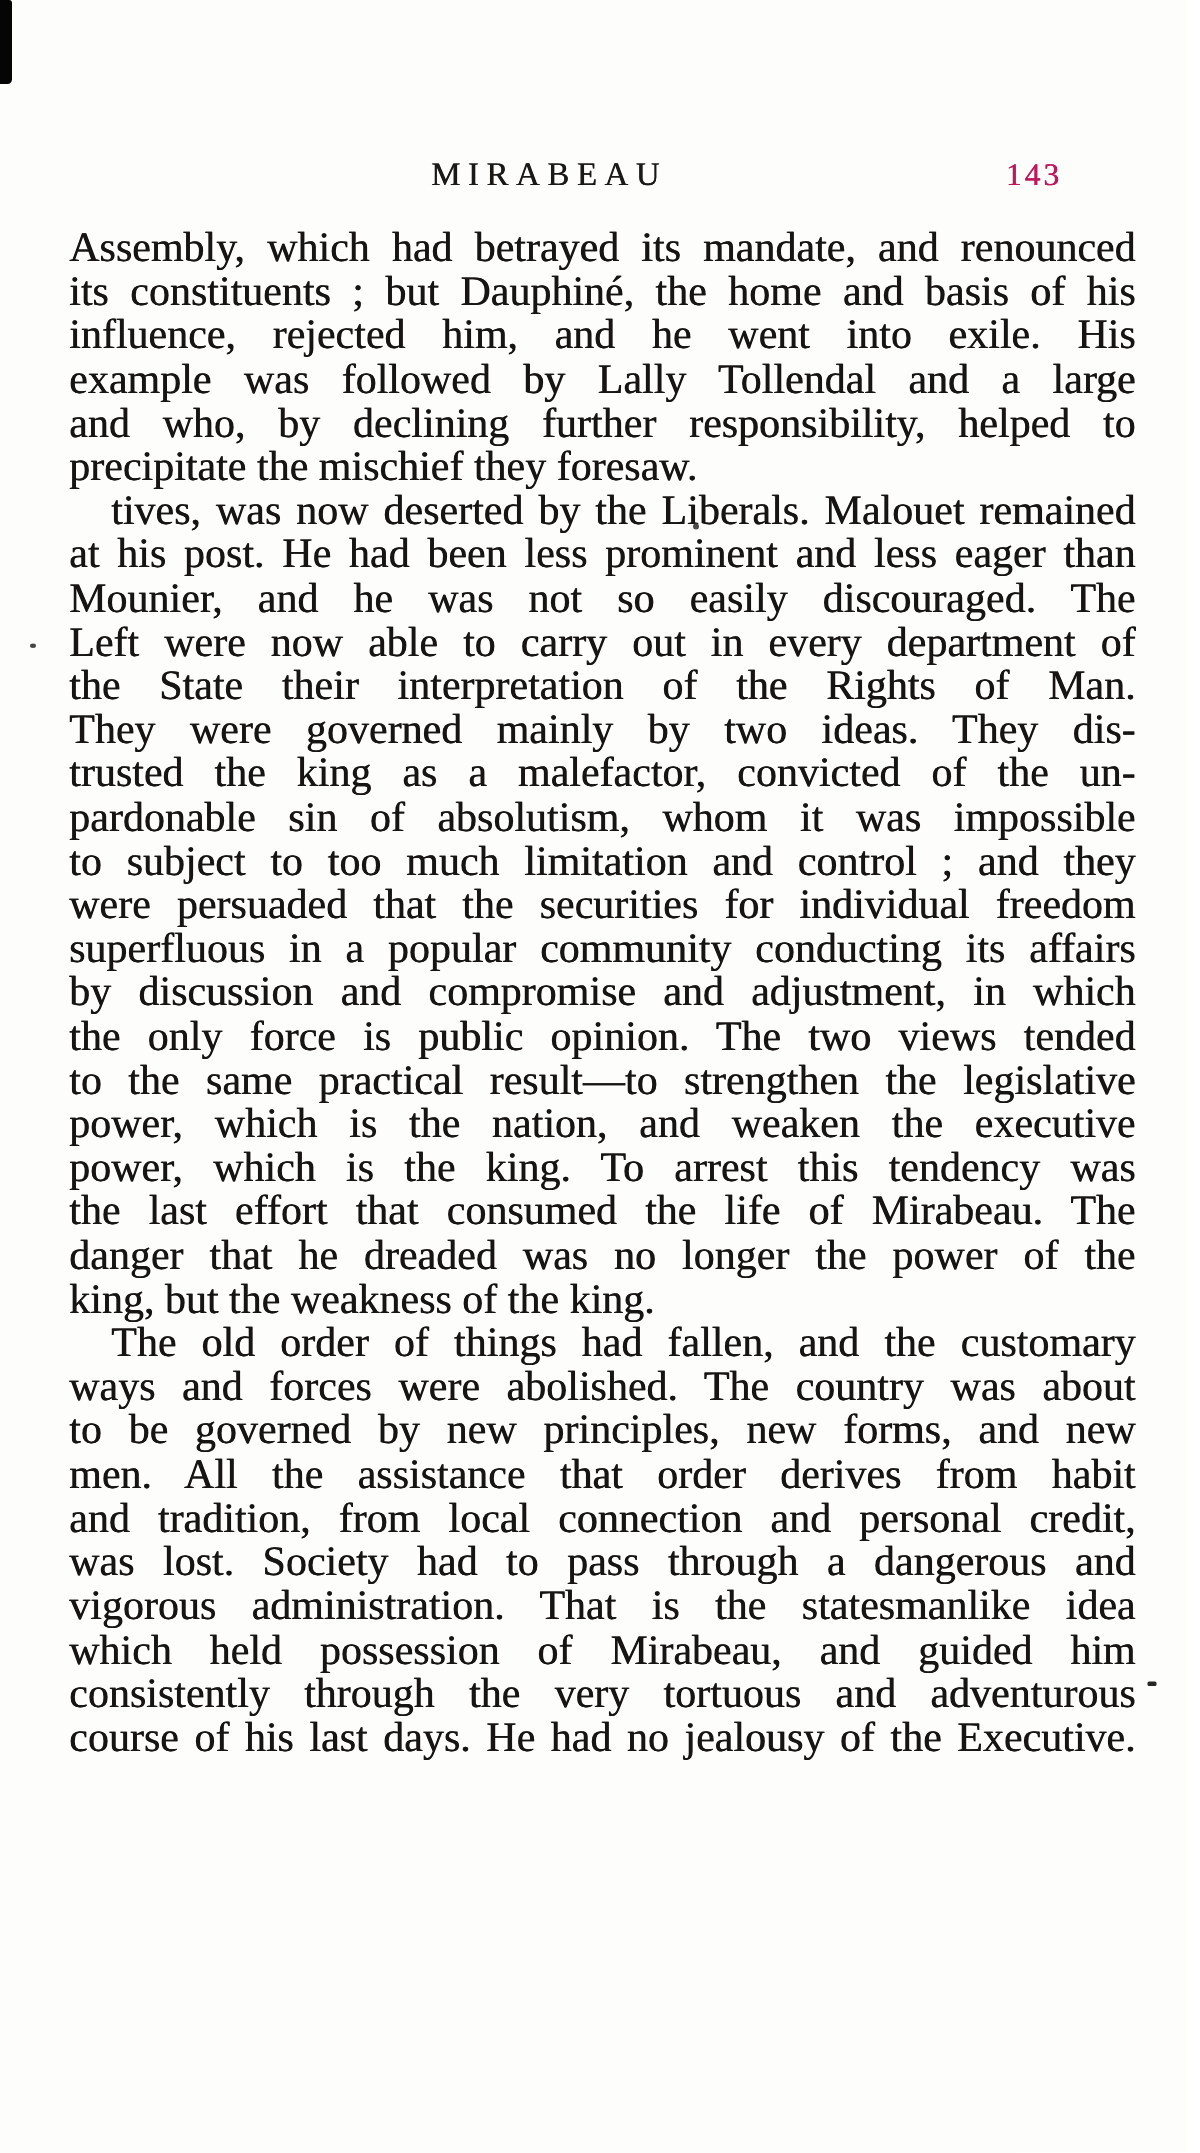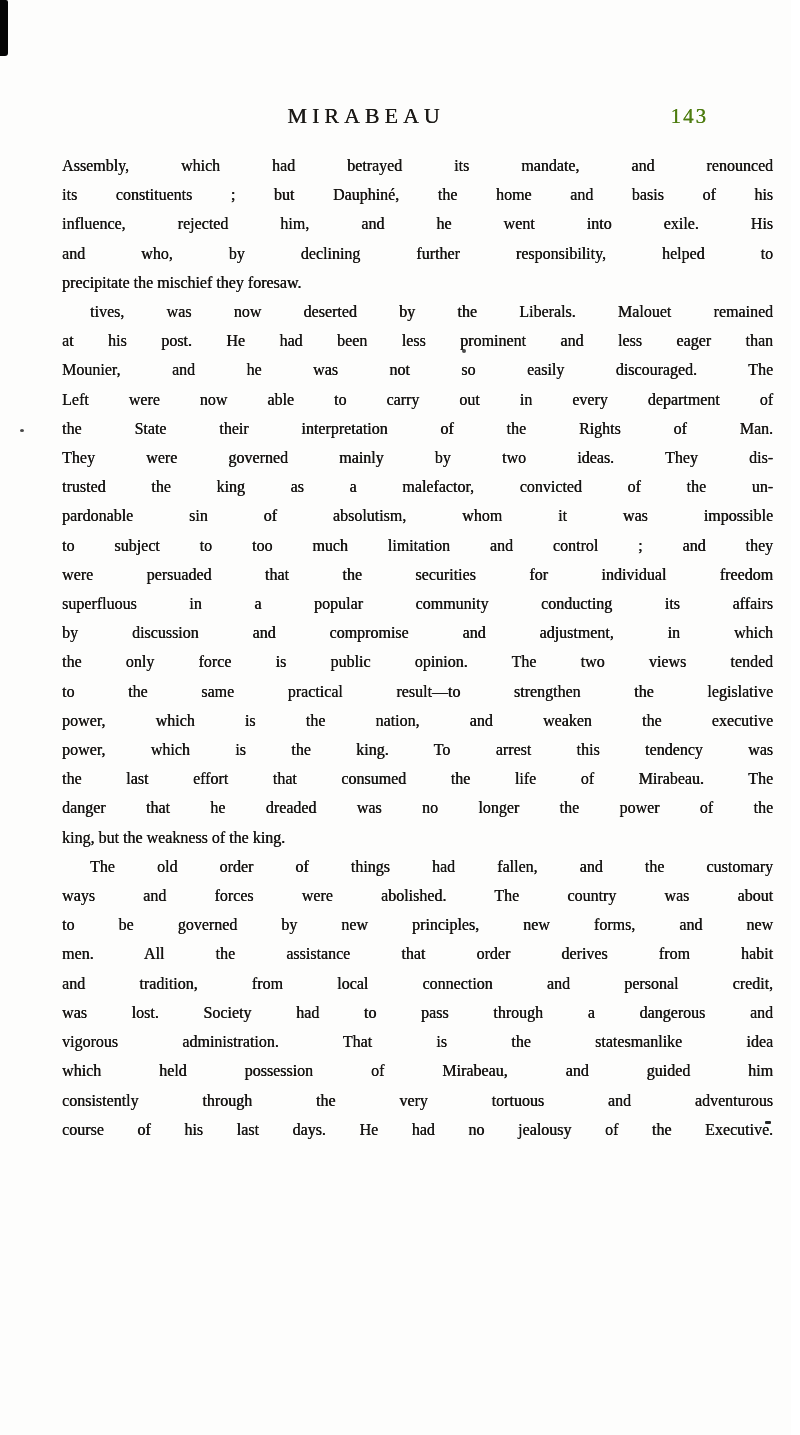--- a/index.html
+++ b/index.html
@@ -34,30 +34,30 @@
     white-space: nowrap;
     color: #1b1916;
     text-shadow: 0.3px 0 0 currentColor;
   }
   .head-pageno {
     position: absolute;
     right: 92px;
     top: 1px;
     font-size: 21px;
     letter-spacing: 2px;
-    color: #4d7c0f;
+    color: #be185d;
     text-shadow: 0.3px 0 0 currentColor;
   }
   
   .text-block {
     position: absolute;
     top: 151px;
-    left: 62px;
+    left: 46px;
     width: 711px;
-    font-size: 16px;
+    font-size: 28px;
     line-height: 29.2px;
     text-shadow: 0.35px 0 0 currentColor;
   }
   .para { margin: 0; padding: 0; }
   .para.indent .line:first-child { text-indent: 28px; }
   .line {
     text-align: justify;
     text-align-last: justify;
   }
   .line.lastline {
@@ -99,20 +99,21 @@
   <div class="running-head">
     <div class="head-title">MIRABEAU</div>
     <div class="head-pageno">143</div>
   </div>
 
   <div class="text-block">
       <div class="para">
         <div class="line">Assembly, which had betrayed its mandate, and renounced</div>
         <div class="line">its constituents ; but Dauphiné, the home and basis of his</div>
         <div class="line">influence, rejected him, and he went into exile. His</div>
+        <div class="line">example was followed by Lally Tollendal and a large</div>
         <div class="line">and who, by declining further responsibility, helped to</div>
         <div class="line lastline">precipitate the mischief they foresaw.</div>
       </div>
       <div class="para indent">
         <div class="line">tives, was now deserted by the Liberals. Malouet remained</div>
         <div class="line">at his post. He had been less prominent and less eager than</div>
         <div class="line">Mounier, and he was not so easily discouraged. The</div>
         <div class="line">Left were now able to carry out in every department of</div>
         <div class="line">the State their interpretation of the Rights of Man.</div>
         <div class="line">They were governed mainly by two ideas. They dis-</div>

